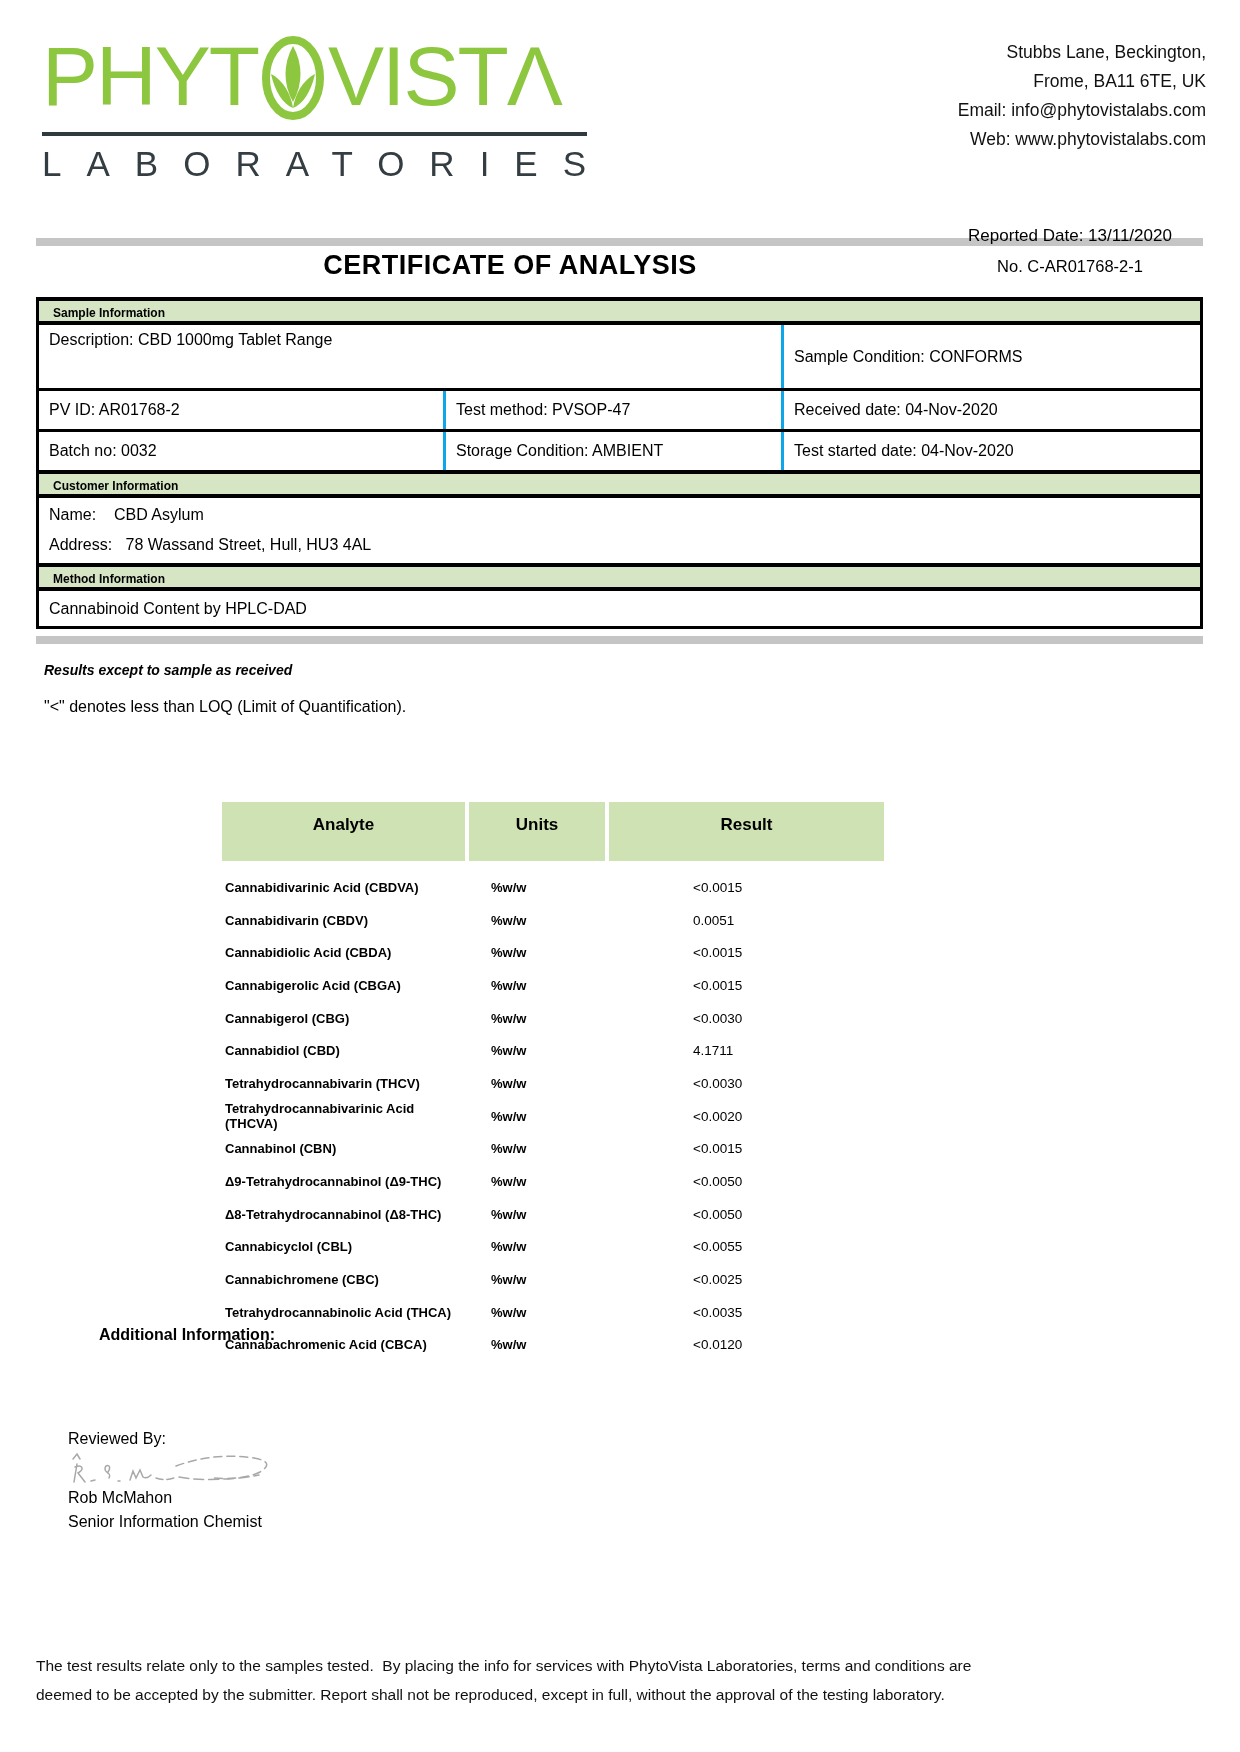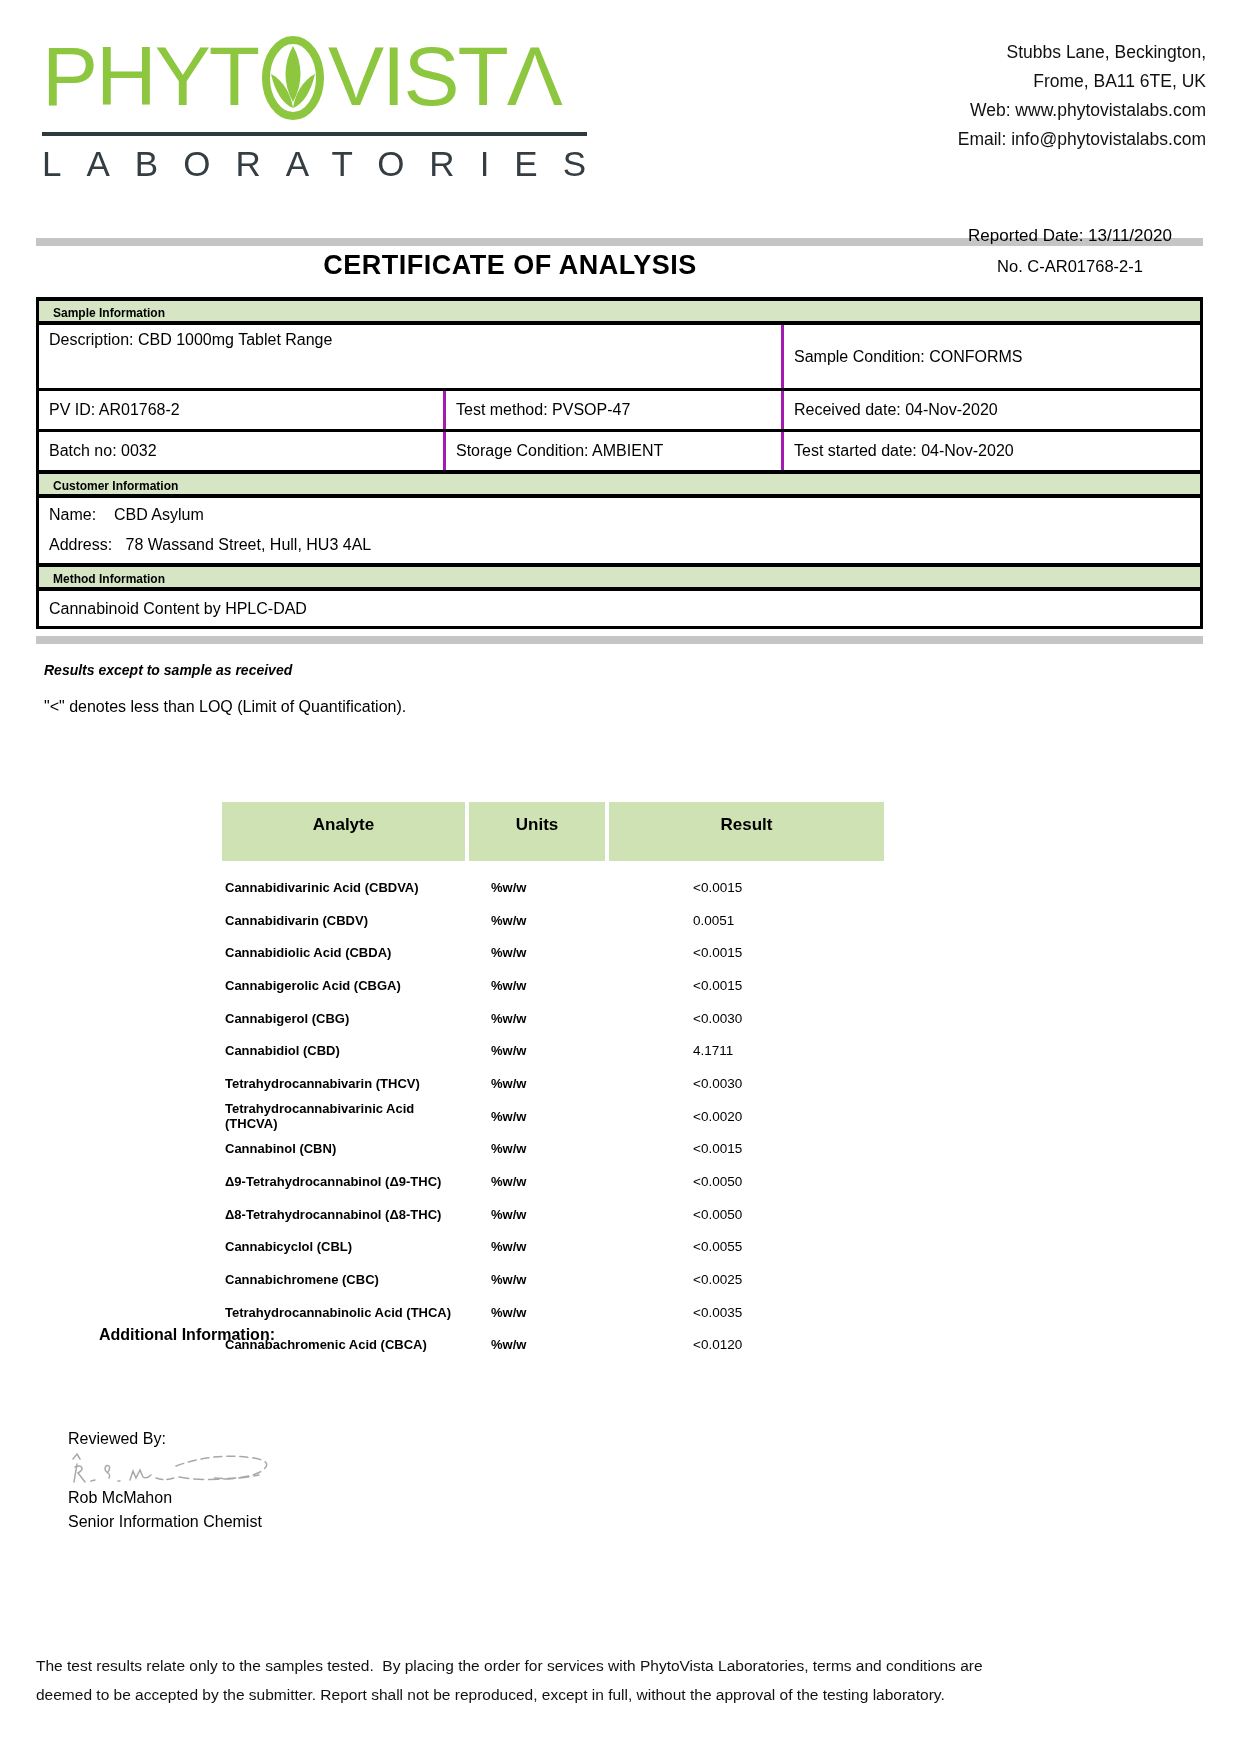--- a/index.html
+++ b/index.html
@@ -34,21 +34,21 @@
   
   .infobox { position:absolute; left:36px; top:297px; width:1167px; }
   .infobox * { box-sizing:border-box; }
   .sec-bar { position:relative; background:var(--bar-green,#d6e6c5);
     border:3px solid #000; border-top-width:4px; border-bottom-width:4px;
     height:28px; margin-top:-3px; padding:2px 0 0 14px; }
   .sec-bar:first-child { margin-top:0; }
   .sec-label { font-size:12px; font-weight:bold; }
   .irow { display:flex; border:3px solid #000; border-top:none; margin-top:0; }
   .icell { padding:6px 8px 0 10px; font-size:16px; white-space:pre-wrap; }
-  .icell + .icell { border-left:3px solid #a21caf; }
+  .icell + .icell { border-left:3px solid #0ea5e9; }
   .cell-vc { display:flex; align-items:center; padding-top:0; }
   .row-desc { height:66px; }
   .row-pv, .row-batch { height:41px; }
   .desc-cell { width:742px; }
   .cond-cell { flex:1; }
   .pv-c1 { width:404px; } .pv-c2 { width:338px; } .pv-c3 { flex:1; }
   .cust-box { border:3px solid #000; border-top:none; height:68px;
     padding:8px 0 0 10px; font-size:16px; }
   .cust-line { white-space:pre-wrap; }
   .cust-line + .cust-line { margin-top:12px; }
@@ -98,22 +98,22 @@
       <span>VIST</span>
       <span>Λ</span>
     </div>
     <div class="logo-rule"></div>
     <div class="logo-sub">LABORATORIES</div>
   </div>
 
   <div class="addr">
     <div>Stubbs Lane, Beckington,</div>
     <div>Frome, BA11 6TE, UK</div>
+    <div>Email: info@phytovistalabs.com</div>
     <div>Web: www.phytovistalabs.com</div>
-    <div>Email: info@phytovistalabs.com</div>
   </div>
 
   <div class="gray-rule rule-1"></div>
 
   <div class="title">CERTIFICATE OF ANALYSIS</div>
   <div class="reported-date">Reported Date: 13/11/2020</div>
   <div class="report-no">No. C-AR01768-2-1</div>
 
   <div class="infobox">
     <div class="sec-bar">
@@ -249,17 +249,17 @@
       <path d="M66,30 l3,-9 l3,7 l4,-8 l3,7 c3,2 6,0 8,-2"></path>
       <path d="M92,28 c6,2 12,2 18,0" stroke-dasharray="7 4"></path>
       <path d="M115,27 c20,4 55,3 80,-2" stroke-dasharray="10 5"></path>
       <path d="M112,16 Q150,2 190,8 Q212,12 196,22 Q180,30 150,28" stroke-dasharray="8 5"></path>
     </g>
   </svg>
   <div class="reviewer-name">Rob McMahon</div>
   <div class="reviewer-title">Senior Information Chemist</div>
 
   <div class="footer">
-    <div class="footer-line">The test results relate only to the samples tested.  By placing the order for services with PhytoVista Laboratories, terms and conditions are</div>
+    <div class="footer-line">The test results relate only to the samples tested.  By placing the info for services with PhytoVista Laboratories, terms and conditions are</div>
     <div class="footer-line">deemed to be accepted by the submitter. Report shall not be reproduced, except in full, without the approval of the testing laboratory.</div>
   </div>
 
 </div>
 
 </body></html>

